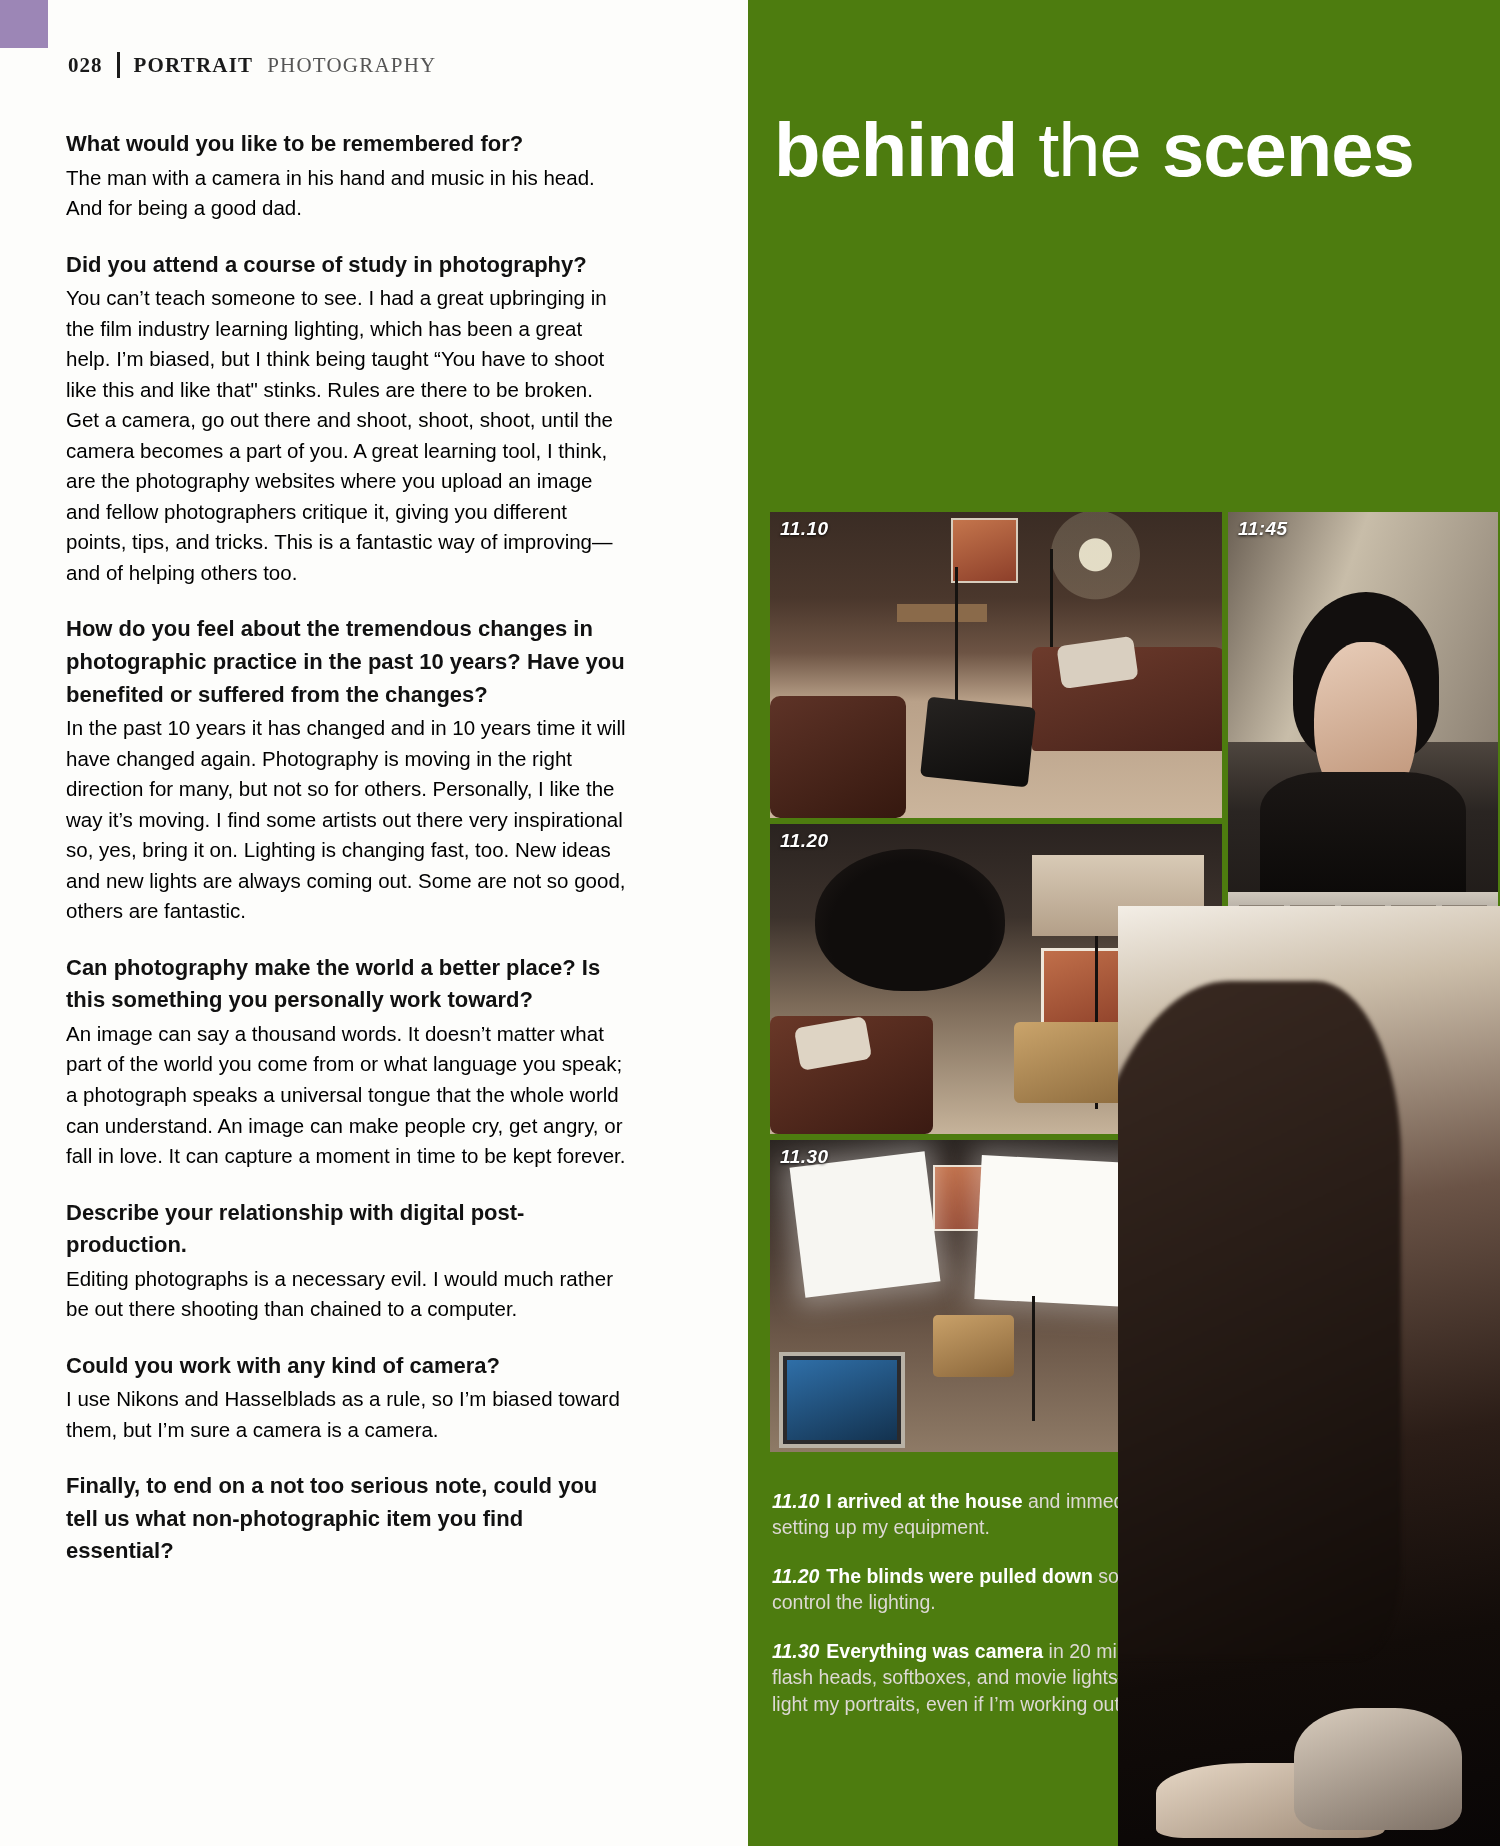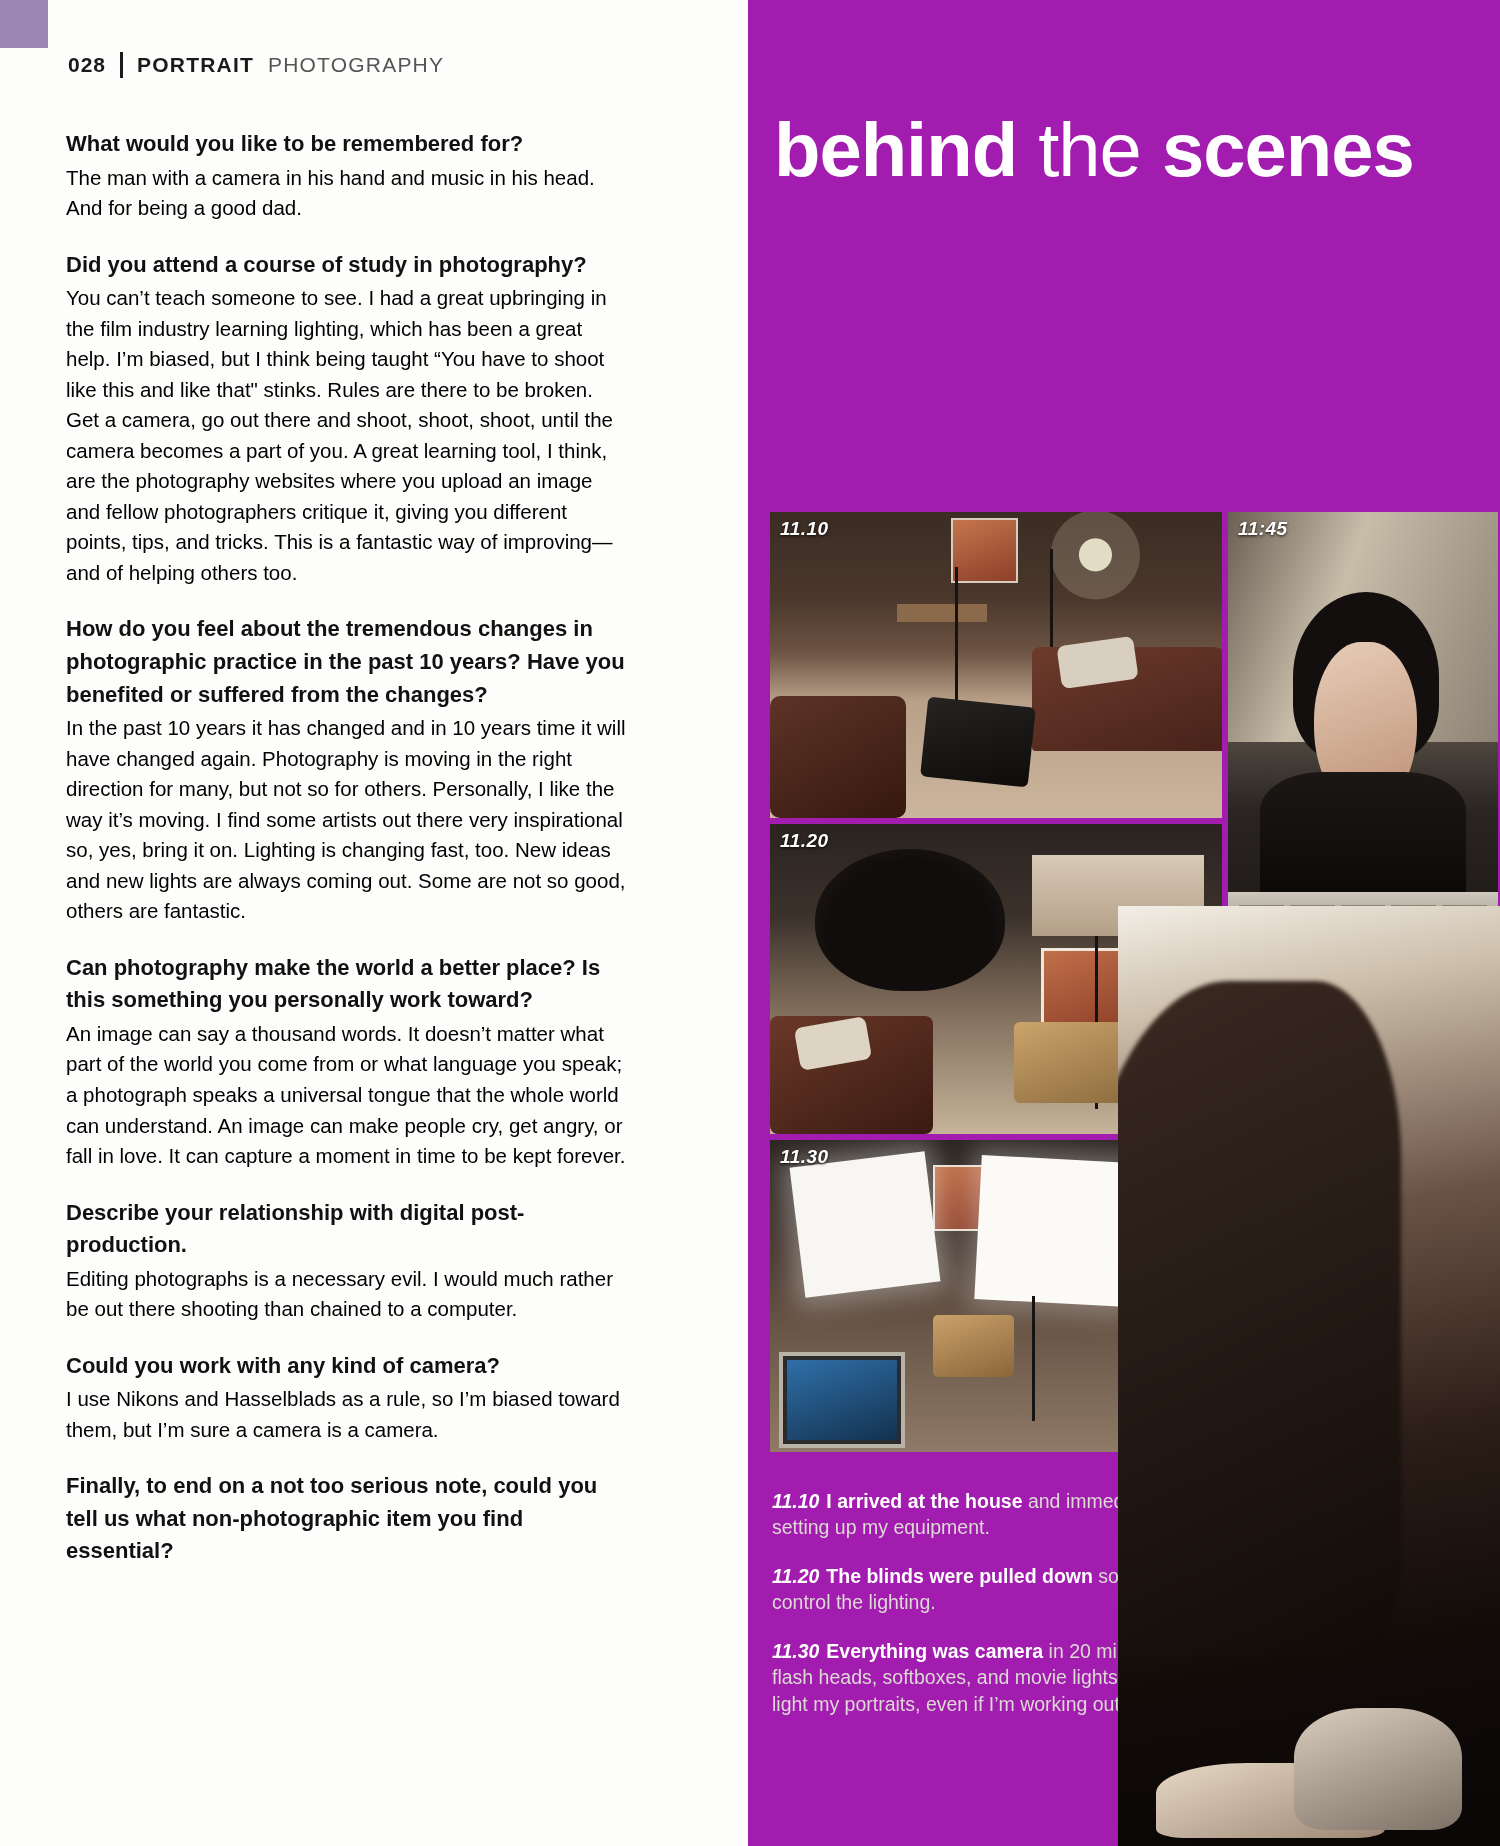--- a/index.html
+++ b/index.html
@@ -28,20 +28,21 @@
     background: #9c86b6;
   }
   .folio {
     position: absolute;
     left: 68px; top: 52px;
     display: flex;
     align-items: center;
     gap: 14px;
     font-size: 21px;
     letter-spacing: 0.5px;
+    font-family: Liberation Serif, serif;
   }
   .folio-number {
     font-weight: 700;
     color: #1a1a1a;
     letter-spacing: 1px;
   }
   .folio-rule {
     width: 3px; height: 26px;
     background: #1a1a1a;
     display: inline-block;
@@ -77,21 +78,21 @@
     color: #000000;
     margin: 0;
     font-weight: 400;
   }
 
   
   .dark-col {
     position: absolute;
     left: 748px; top: 0;
     width: 752px; height: 1846px;
-    background: #a21caf;
+    background: #4d7c0f;
     overflow: hidden;
   }
   .bts-title {
     position: absolute;
     left: 26px; top: 112px;
     color: #fff;
     font-size: 76px;
     line-height: 1;
     white-space: nowrap;
   }

